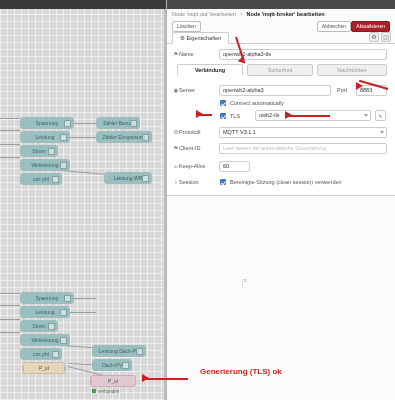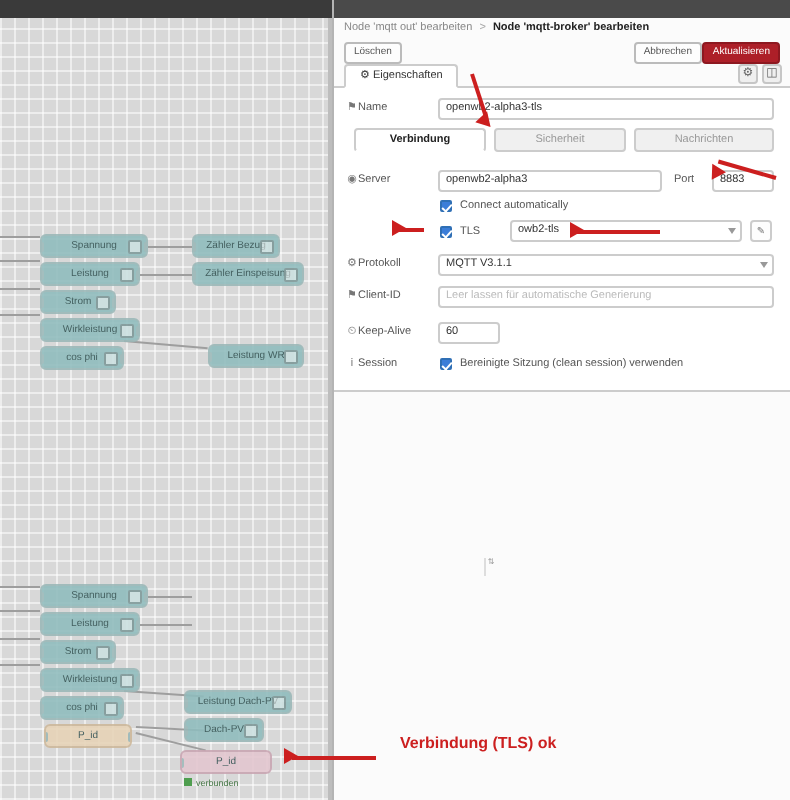--- a/index.html
+++ b/index.html
@@ -510,15 +510,15 @@
   <div class="arrow" style="left:212px; top:114px;">
     <div class="shaft" style="width:14px; transform:rotate(180deg);"></div>
     <div class="head" style="left:-16px; top:-4px; transform:rotate(180deg);"></div>
   </div>
 
   <div class="arrow" style="left:188px; top:378px;">
     <div class="shaft" style="width:42px; transform:rotate(180deg);"></div>
     <div class="head" style="left:-46px; top:-4px; transform:rotate(180deg);"></div>
   </div>
 
-  <div id="note-tls">Verbindung (TLS) ok</div>
+  <div id="note-tls">Generierung (TLS) ok</div>
 
 </div>
 
 </body></html>

